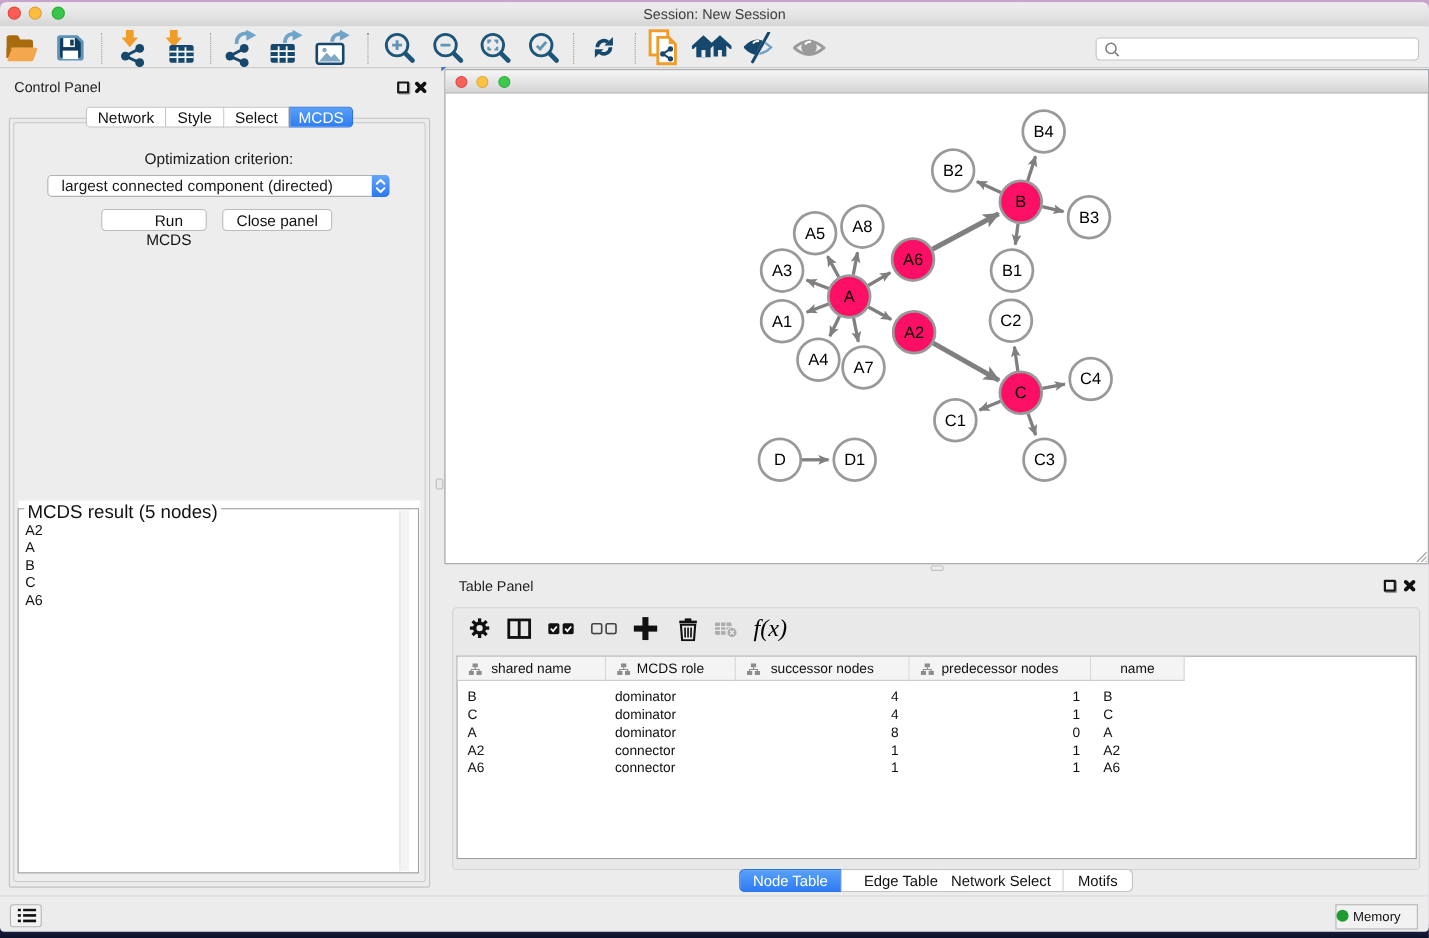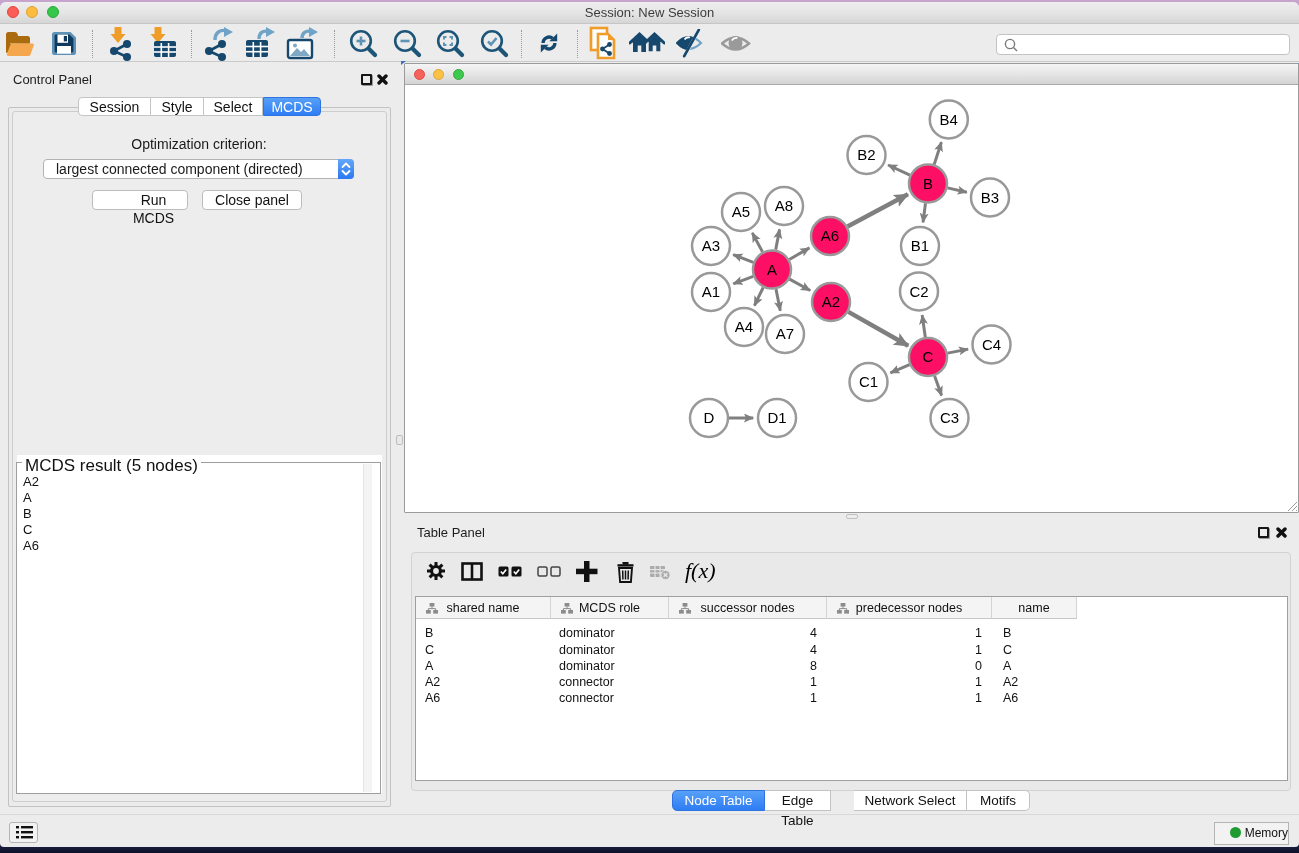--- a/index.html
+++ b/index.html
@@ -86,21 +86,21 @@
 
 .btab { position:absolute; top:790px; height:21px; background:#fff;
   border:1px solid #c3c3c3; font-size:13.5px; color:#111; text-align:center;
   line-height:20px; }
 
 #statusline { left:0; top:814px; width:1299px; height:1px; background:#d8d8d8; }
 #listbtn { left:9px; top:822px; width:29px; height:21px; background:#f2f2f2;
   border:1px solid #b4b4b4; border-radius:3px; }
 #membtn { left:1214px; top:822px; width:75px; height:23px; background:#f2f2f2;
   border:1px solid #b4b4b4; font-size:12px; color:#111; line-height:21px;
-  text-align:right; }
+  text-align:left; }
 #membtn .dot { display:inline-block; width:11px; height:11px; border-radius:50%;
   background:#1e9b31; margin-right:4px; vertical-align:-1px; }
 .fl-sq { position:absolute; width:10.5px; height:10.5px; border:2px solid #161616; border-radius:1px; box-shadow:1px 1px 0 #9a9a9a; }
 </style>
 </head>
 <body>
 <div class="abs" id="deskbottom"></div>
 <div class="abs" id="win"></div>
 <div class="abs" id="titlebar">
   <div class="tl" id="tl-r"></div>
@@ -276,21 +276,21 @@
 <div class="abs" id="cp-title">Control Panel</div>
 <div class="abs fl-sq" style="left:361px; top:74px;"></div>
 <svg class="abs" style="left:377px; top:73.5px;" width="11" height="11" viewBox="0 0 11 11">
     <g stroke="#111" stroke-width="3.4" stroke-linecap="round">
       <line x1="2" y1="2" x2="9" y2="9"></line>
       <line x1="9" y1="2" x2="2" y2="9"></line>
     </g>
   </svg>
 <div class="abs" id="cp-outer"></div>
 <div class="abs" id="cp-inner"></div>
-<div class="abs seg" style="left:78px; top:97px; width:73px; border-radius:4px 0 0 4px;">Session</div>
+<div class="abs seg" style="left:78px; top:97px; width:73px; border-radius:4px 0 0 4px;">Network</div>
 <div class="abs seg" style="left:151px; top:97px; width:53px; border-left:none;">Style</div>
 <div class="abs seg" style="left:204px; top:97px; width:59px; border-left:none;">Select</div>
 <div class="abs seg segsel" style="left:263px; top:97px; width:58px; border-radius:0 4px 4px 0;">MCDS</div>
 <div class="abs" id="opt-label">Optimization criterion:</div>
 <div class="abs" id="dropdown">largest connected component (directed)
   <div id="dd-btn"><svg width="16" height="20" viewBox="0 0 16 20">
         <g stroke="#fff" stroke-width="1.8" fill="none" stroke-linecap="round" stroke-linejoin="round">
           <path d="M4.5,8 L8,4.5 L11.5,8"></path>
           <path d="M4.5,12 L8,15.5 L11.5,12"></path>
         </g>
@@ -531,21 +531,21 @@
 <div class="td" style="left:300px; top:76.5px; width:101px; text-align:right;">1</div>
 <div class="td" style="left:470px; top:76.5px; width:96px; text-align:right;">1</div>
 <div class="td" style="left:587px; top:76.5px;">A2</div>
 <div class="td" style="left:9px; top:92.5px;">A6</div>
 <div class="td" style="left:143px; top:92.5px;">connector</div>
 <div class="td" style="left:300px; top:92.5px; width:101px; text-align:right;">1</div>
 <div class="td" style="left:470px; top:92.5px; width:96px; text-align:right;">1</div>
 <div class="td" style="left:587px; top:92.5px;">A6</div>
 </div>
 <div class="abs btab" style="left:672px; width:93px; border-radius:5px 0 0 5px; background:linear-gradient(180deg,#58a1f8 0%,#2d7cf3 100%); color:#fff; border-color:#2e73e0;">Node Table</div>
-<div class="abs btab" style="left:765px; width:66px; border-left:none;">Edge Table</div>
+<div class="abs btab" style="left:765px; width:109px; border-left:none;">Edge Table</div>
 <div class="abs btab" style="left:854px; width:113px; border-left:none;">Network Select</div>
 <div class="abs btab" style="left:967px; width:63px; border-left:none; border-radius:0 5px 5px 0;">Motifs</div>
 
 <div class="abs" id="statusline"></div>
 <div class="abs" id="listbtn">
     <svg width="17" height="13" viewBox="0 0 17 13" style="position:absolute;left:6px;top:3px;">
       <g fill="#111">
         <rect x="0" y="0" width="3" height="2.4"></rect>
         <rect x="5" y="0" width="12" height="2.4"></rect>
         <rect x="0" y="5" width="3" height="2.4"></rect>

